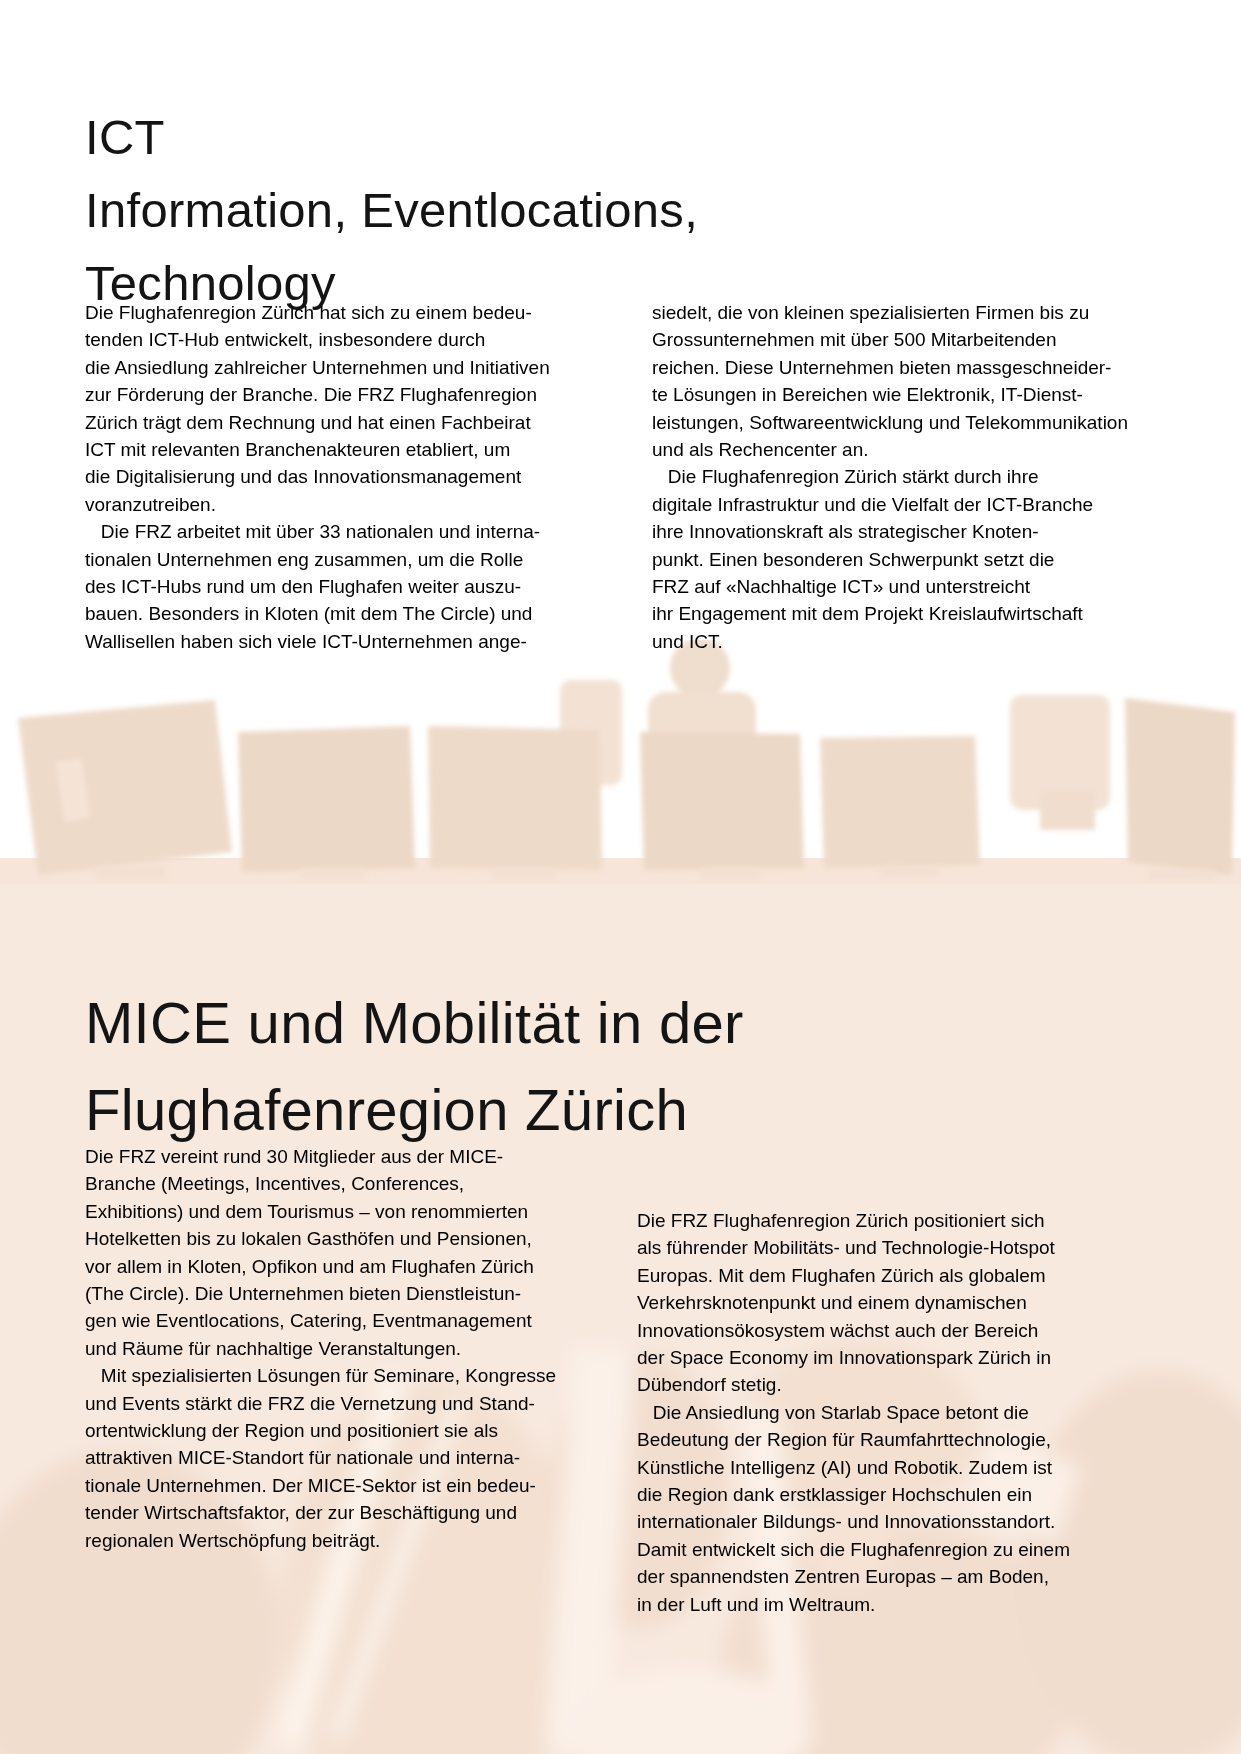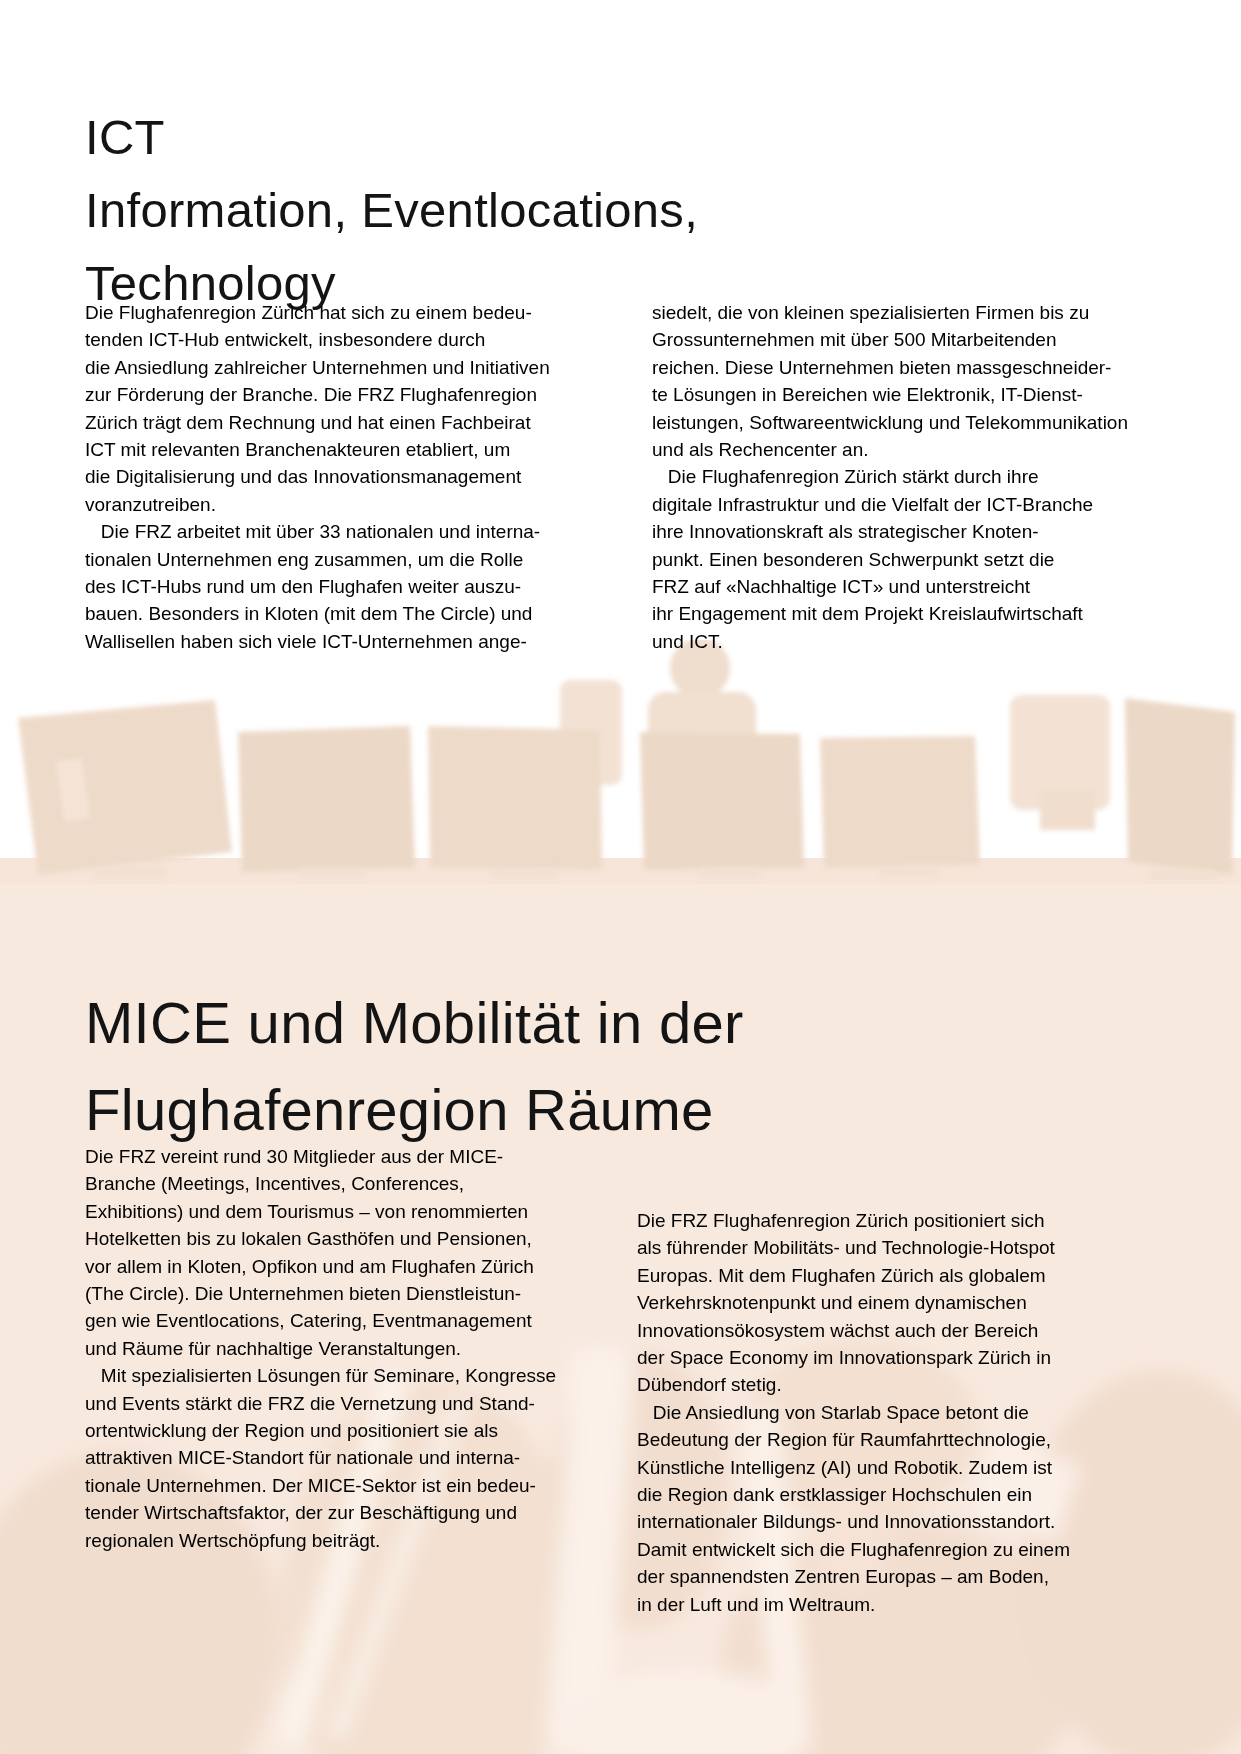--- a/index.html
+++ b/index.html
@@ -124,21 +124,21 @@
 und als Rechencenter an.
    Die Flughafenregion Zürich stärkt durch ihre
 digitale Infrastruktur und die Vielfalt der ICT-Branche
 ihre Innovationskraft als strategischer Knoten-
 punkt. Einen besonderen Schwerpunkt setzt die
 FRZ auf «Nachhaltige ICT» und unterstreicht
 ihr Engagement mit dem Projekt Kreislaufwirtschaft
 und ICT.</div>
 
   <h1 class="headline headline-mice">MICE und Mobilität in der
-Flughafenregion Räume</h1>
+Flughafenregion Zürich</h1>
 
   <div class="bodycol mice-left">Die FRZ vereint rund 30 Mitglieder aus der MICE-
 Branche (Meetings, Incentives, Conferences,
 Exhibitions) und dem Tourismus – von renommierten
 Hotelketten bis zu lokalen Gasthöfen und Pensionen,
 vor allem in Kloten, Opfikon und am Flughafen Zürich
 (The Circle). Die Unternehmen bieten Dienstleistun-
 gen wie Eventlocations, Catering, Eventmanagement
 und Räume für nachhaltige Veranstaltungen.
    Mit spezialisierten Lösungen für Seminare, Kongresse

